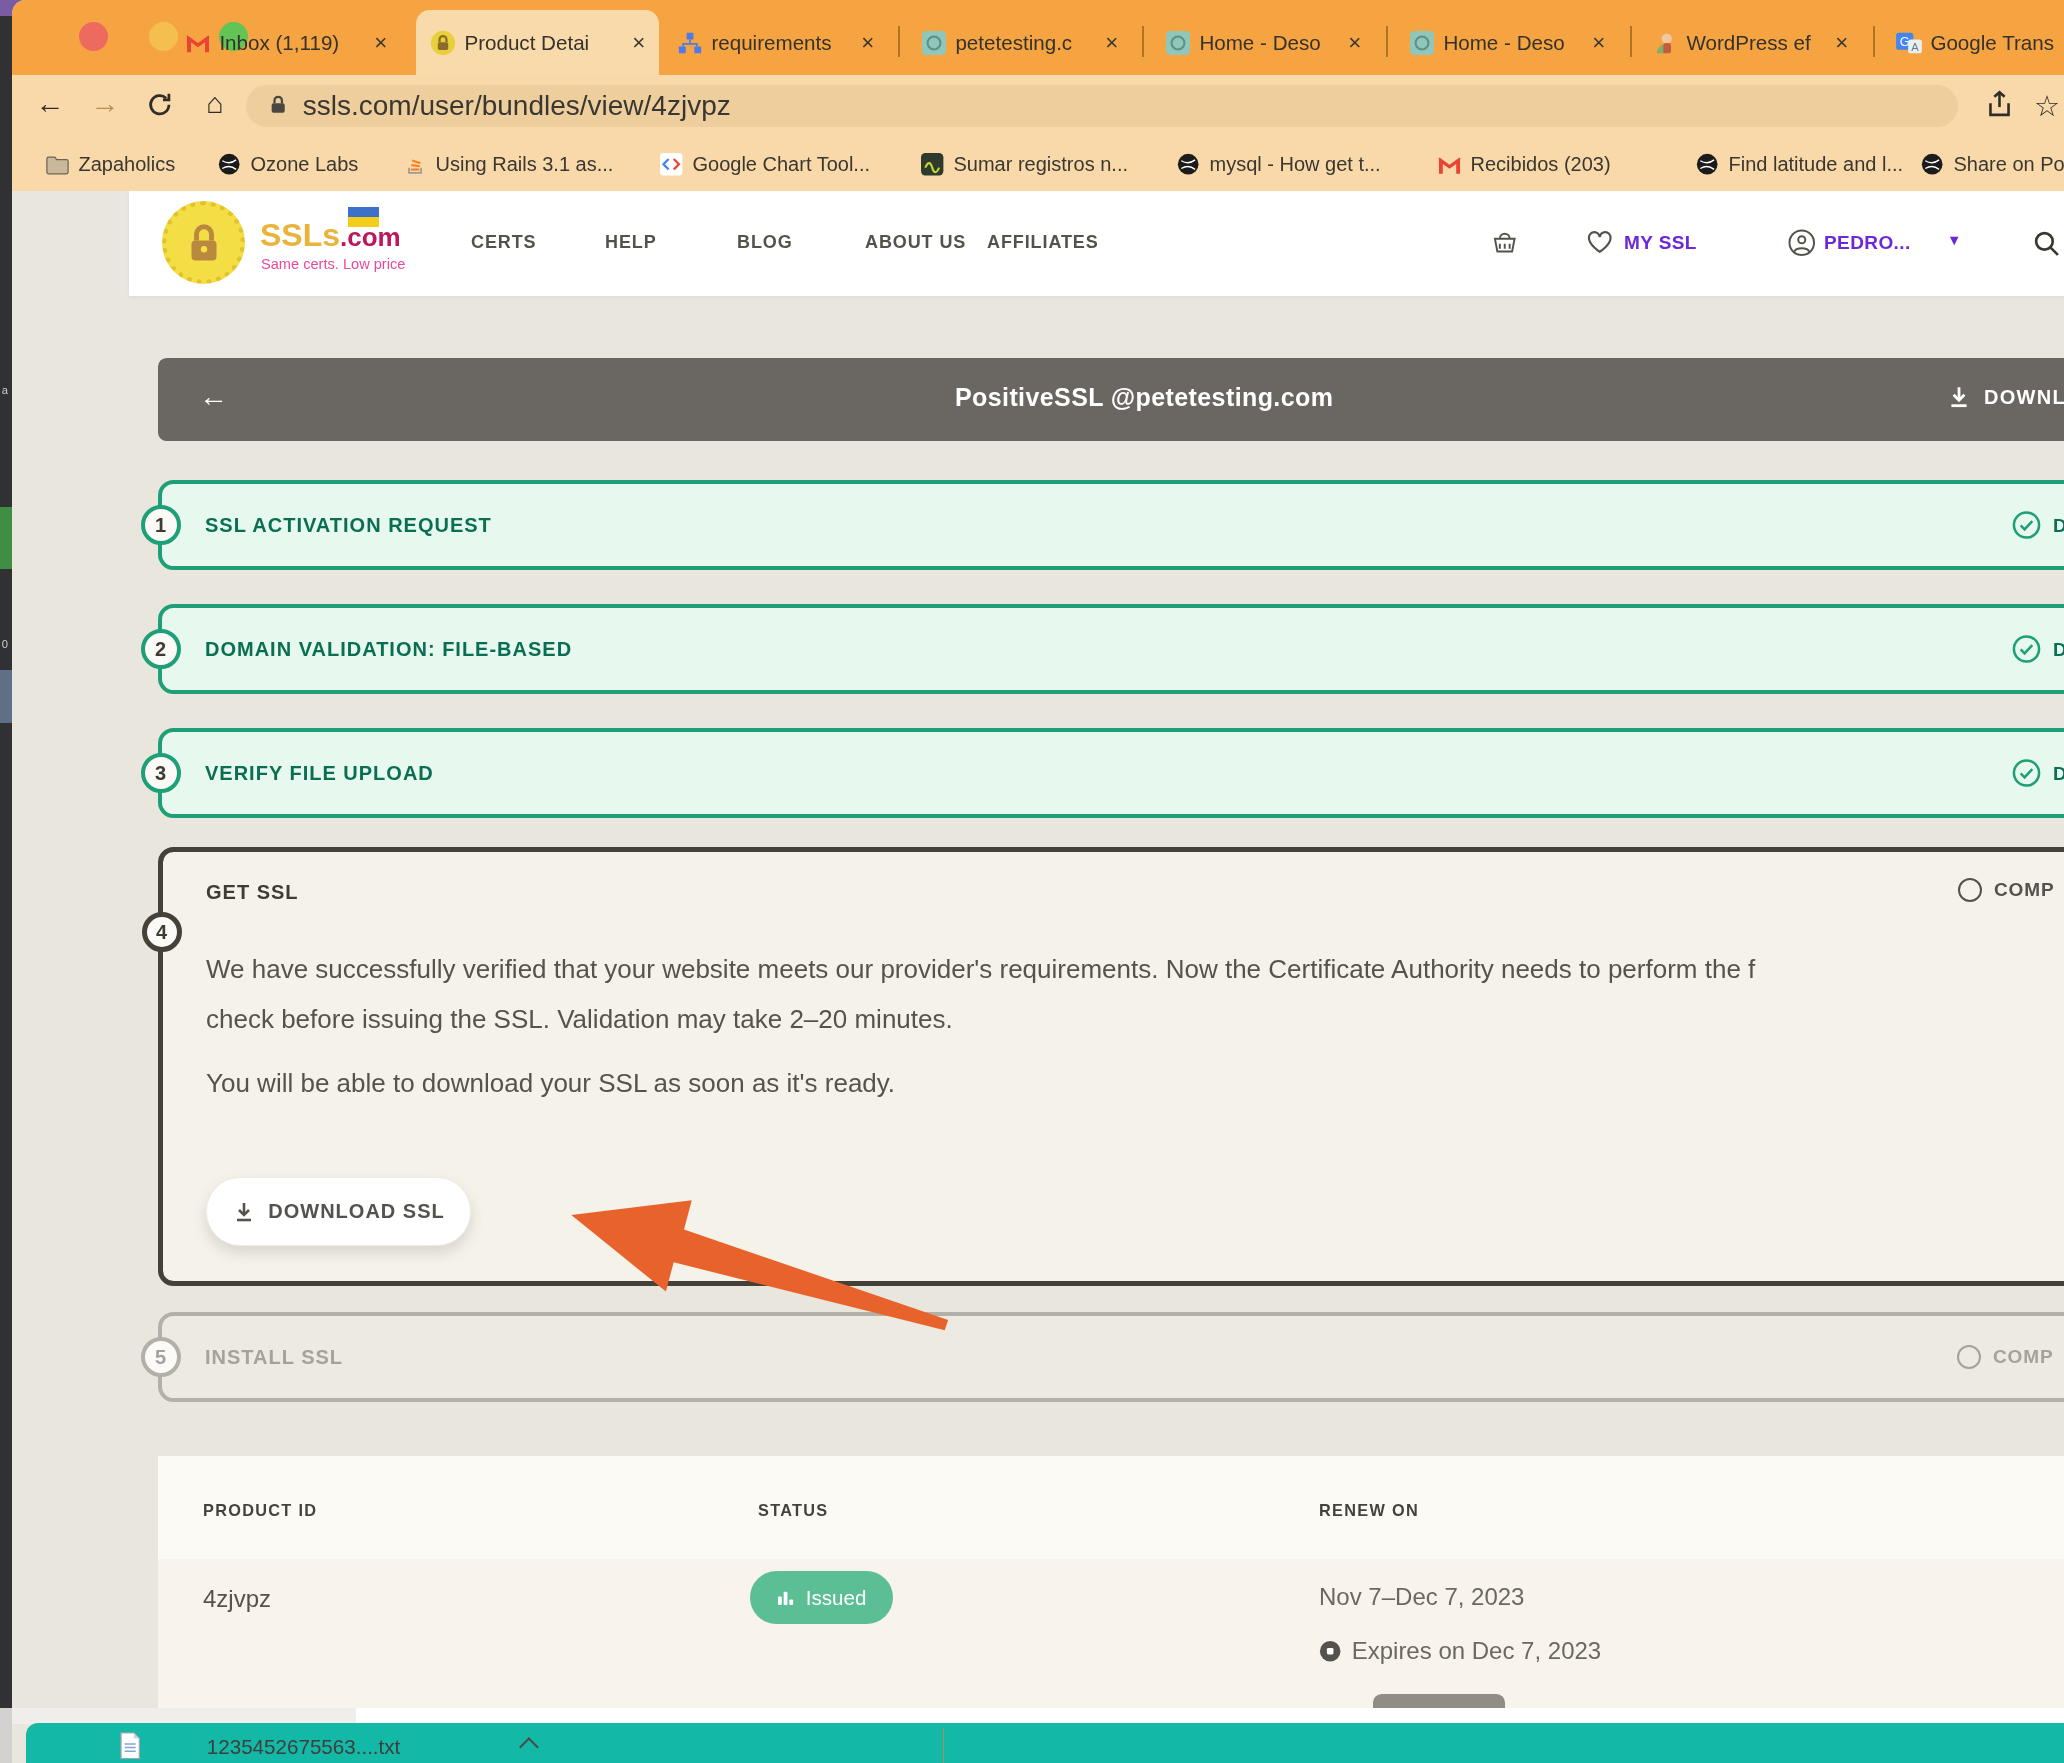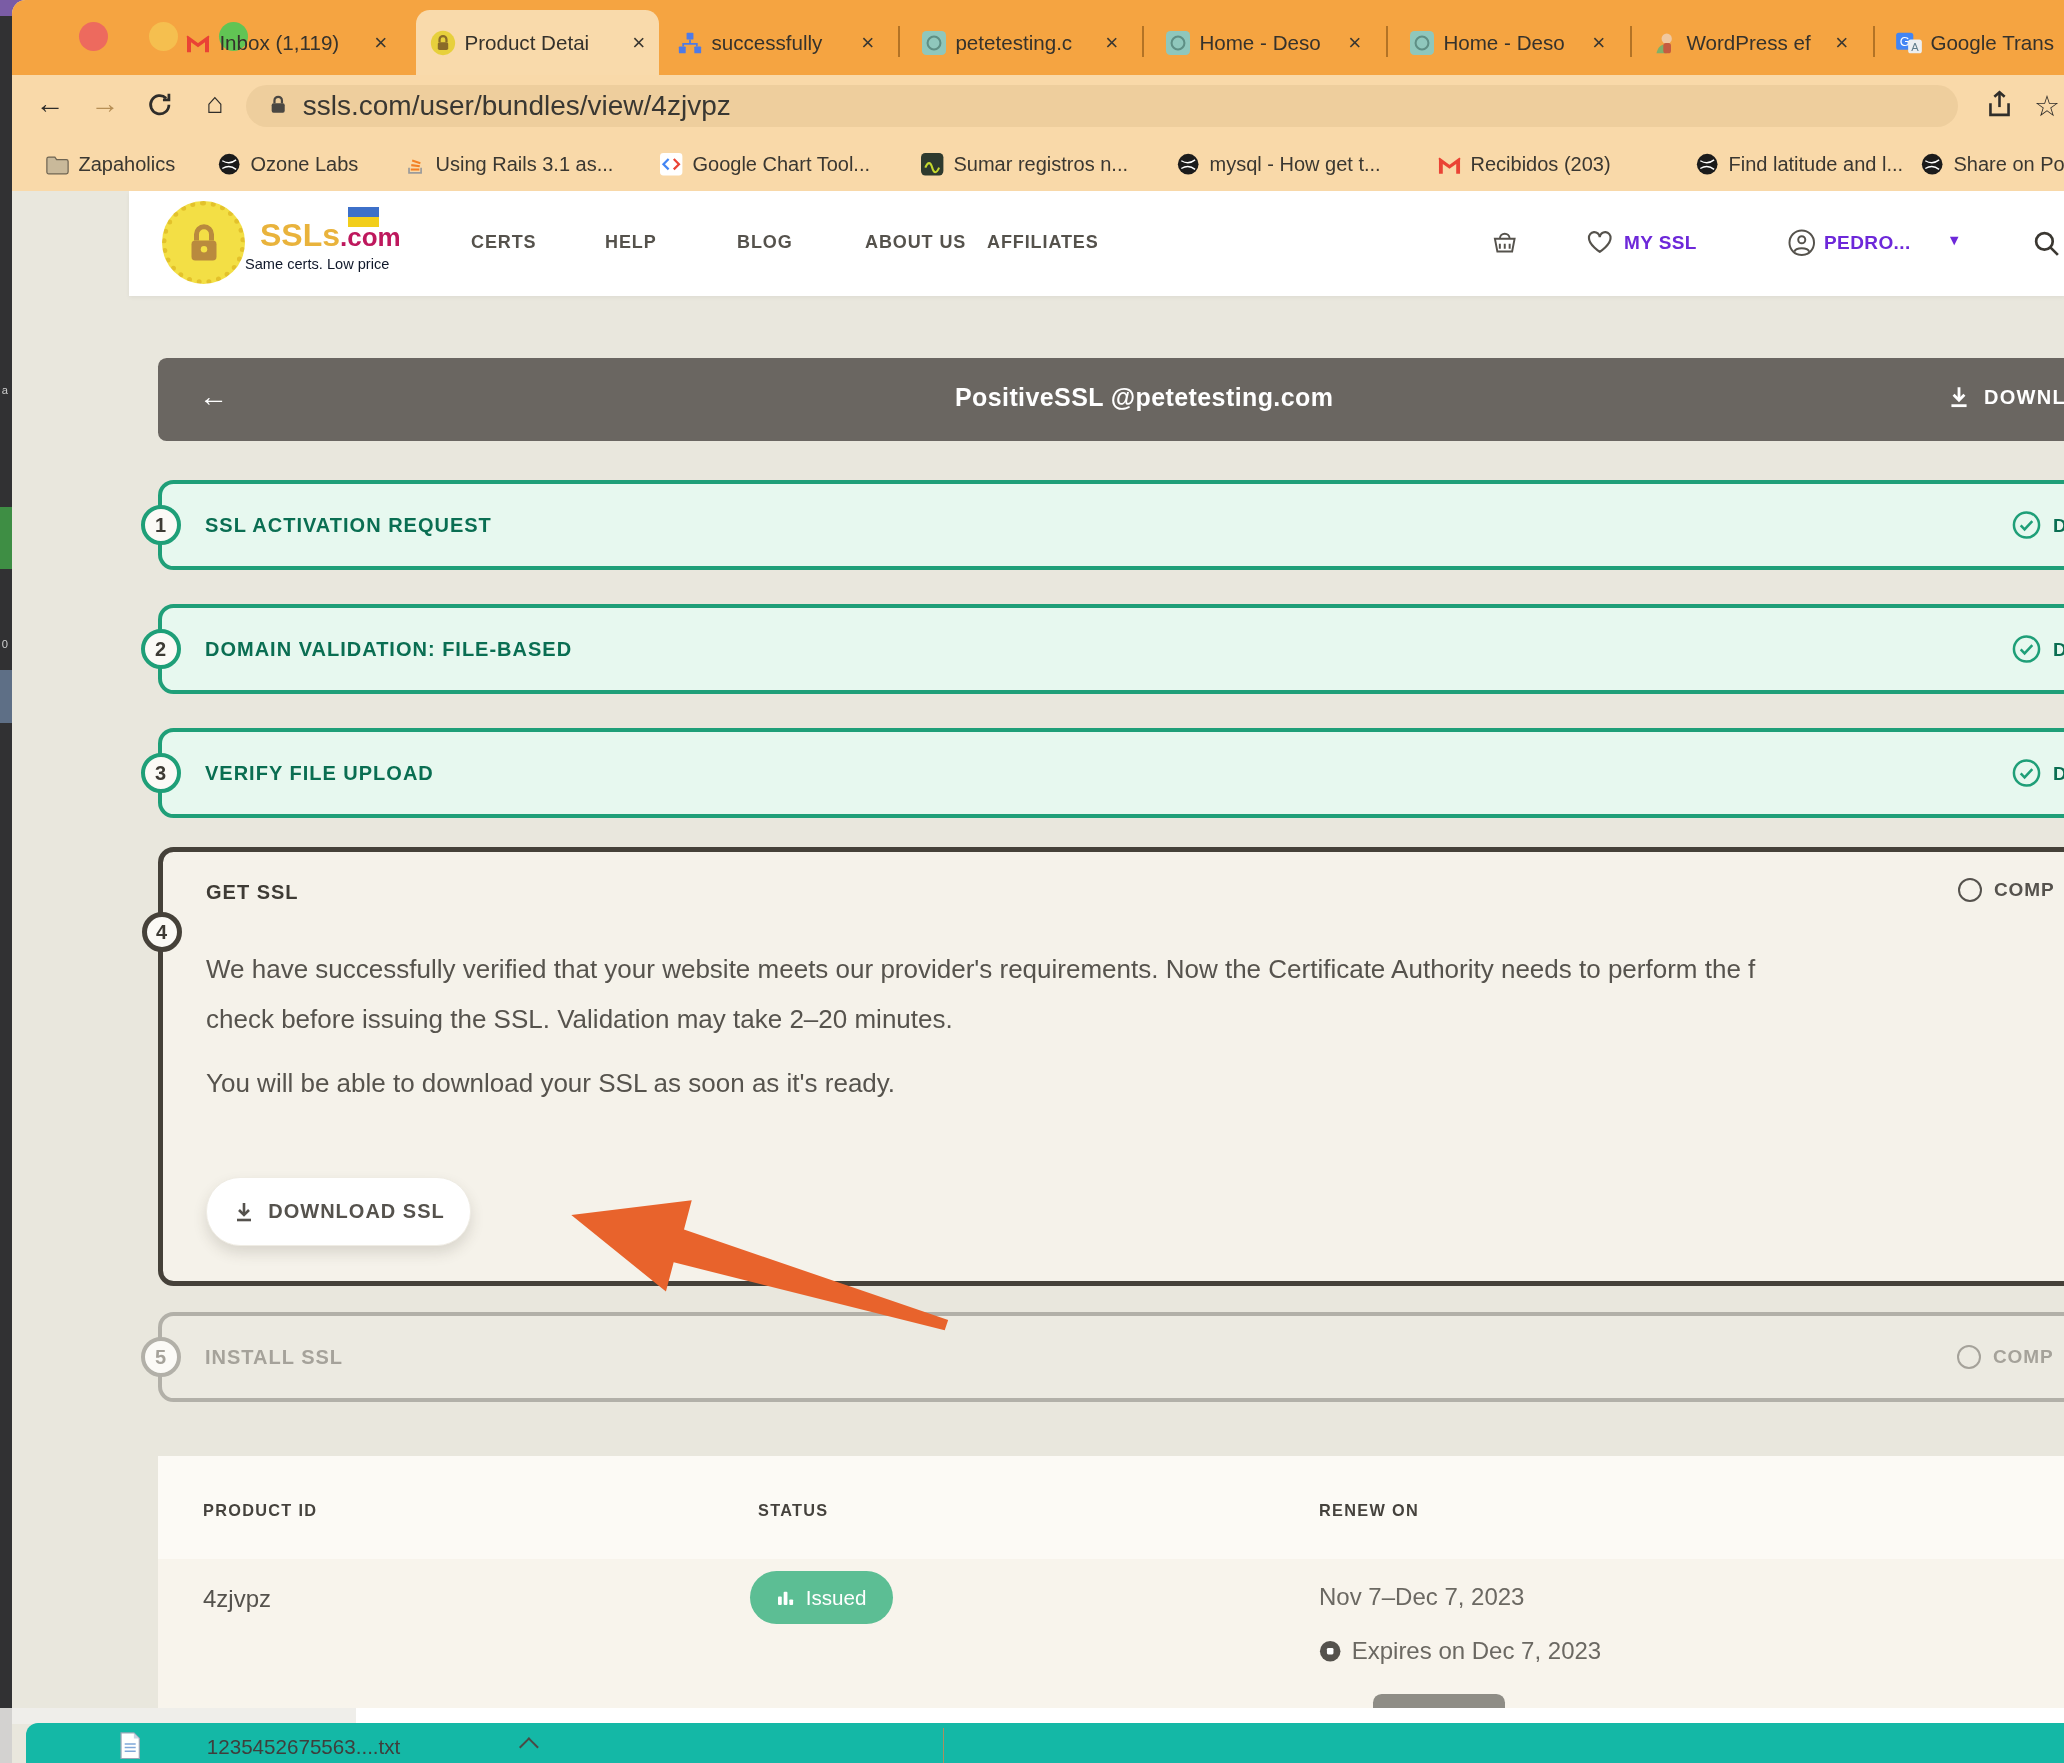--- a/index.html
+++ b/index.html
@@ -53,21 +53,21 @@
   
   .page { position:absolute; left:0; top:191px; width:2053px; height:1573px; background:#E9E7DD; }
 
   .site-header { position:absolute; left:117px; top:0; right:0; height:105px; background:#FFFFFF;
                  box-shadow:0 1.7px 4.3px rgba(0,0,0,.05); }
   .logo-badge { position:absolute; left:33px; top:10.3px; width:83px; height:83px; border-radius:50%;
                 background:#F3DF45; border:5.2px dotted #E3C22B; display:flex; align-items:center; justify-content:center; }
   .brand { position:absolute; left:131px; top:26px; font-weight:bold; }
   .brand .b1 { font-size:32px; color:#E9B33C; }
   .brand .b2 { font-size:26px; color:#be185d; }
-  .tagline { position:absolute; left:116px; top:65px; font-size:14.6px; color:#0f172a; }
+  .tagline { position:absolute; left:132px; top:65px; font-size:14.6px; color:#ec4899; }
   .uaflag { position:absolute; left:219px; top:15.5px; width:31px; height:20.6px; }
   .uaflag .fb { width:31px; height:10.3px; background:#3D70C9; }
   .uaflag .fy { width:31px; height:10.3px; background:#F2CE1B; }
   .nav-item { position:absolute; top:41px; font-size:18px; font-weight:bold; letter-spacing:0.9px; color:#55524C; }
   .hicon { position:absolute; top:38px; }
   .hlabel { position:absolute; top:41px; font-size:19px; font-weight:bold; color:#6d28d9; letter-spacing:0.4px; }
 
   
   .darkbar { position:absolute; left:146px; top:167px; width:1936px; height:83px; border-radius:8.6px; background:#6A6661; }
   .darkbar .back { position:absolute; left:41px; top:22.4px; font-size:29px; color:#fff; }
@@ -175,21 +175,21 @@
 
     <div class="tab t3">
       <span class="favicon">
         <svg viewBox="0 0 28 28" width="24" height="24" fill="#4F7BE8">
             <rect x="10" y="2" width="8" height="8" rx="1"></rect>
             <rect x="1" y="18" width="8" height="8" rx="1"></rect>
             <rect x="19" y="18" width="8" height="8" rx="1"></rect>
             <path d="M13 10h2v4h8v4h-2v-2H7v2H5v-4h8z"></path>
           </svg>
       </span>
-      <span class="ttl">successfully</span>
+      <span class="ttl">requirements</span>
       <span class="x">×</span>
     </div>
 
     <div class="tab t4">
       <span class="favicon">
         <svg viewBox="0 0 28 28" width="24" height="24">
             <rect width="28" height="28" rx="5" fill="#8FC7BC"></rect>
             <circle cx="14" cy="14" r="7.5" fill="none" stroke="#5E8F85" stroke-width="2.4"></circle>
           </svg>
       </span>

